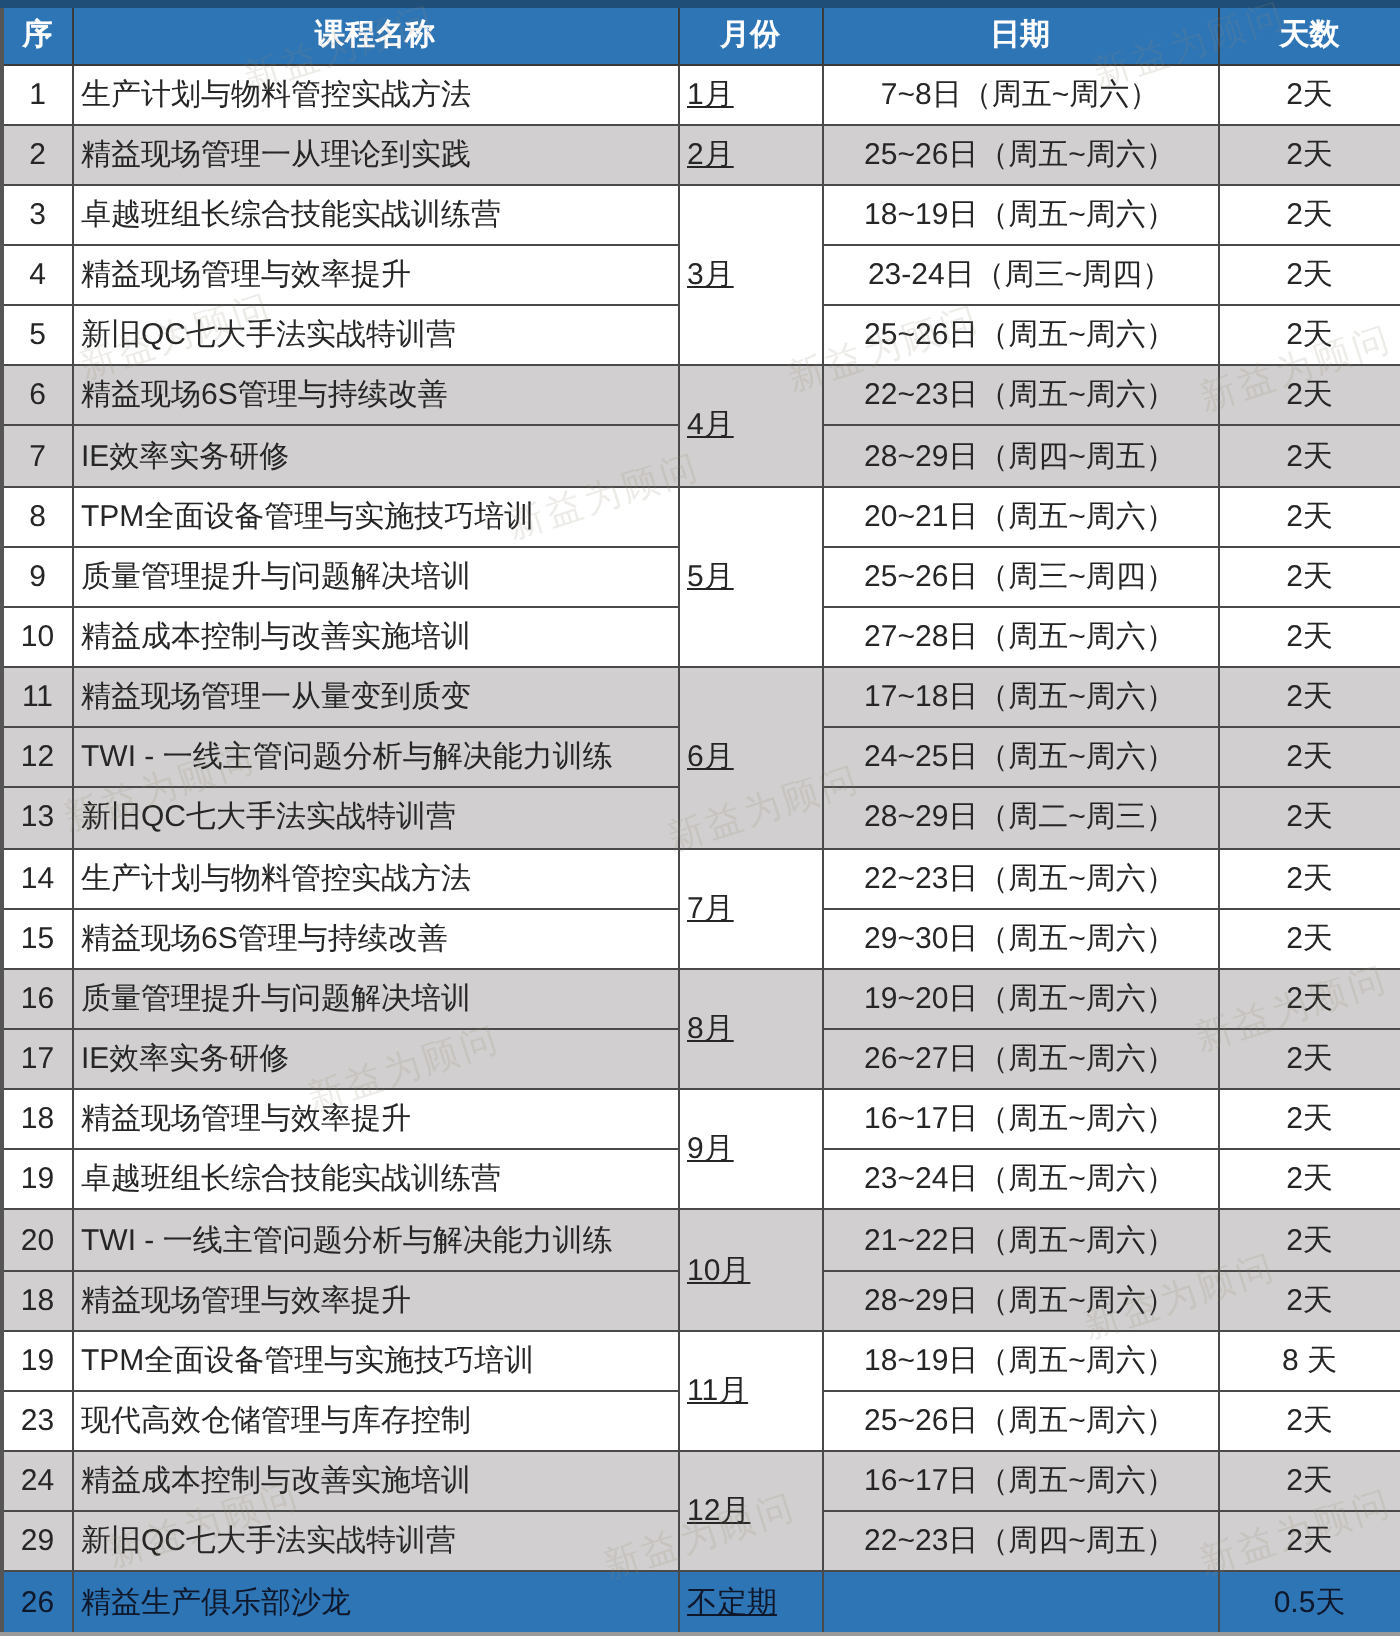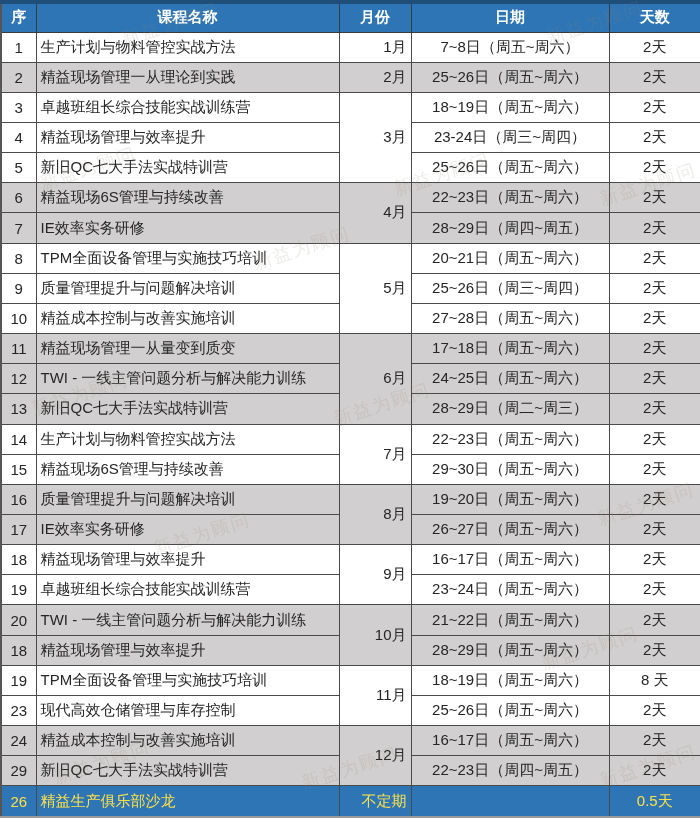--- a/index.html
+++ b/index.html
@@ -36,29 +36,29 @@
     font-size: 15px;
     text-align: center;
     border-color: #3a3a3a;
   }
   .schedule tbody td {
     font-size: 15px;
     color: #262626;
     background: #ffffff;
   }
   .c-no    { text-align: center; }
-  .c-month { text-align: right; }
+  .c-month { text-align: left; text-decoration: underline; }
   .c-date  { text-align: center; }
   .c-days  { text-align: center; margin-left: 16px; }
   .c-course{ text-align: left; padding-left: 7px; }
   tr.shade-gray  td { background: #D1CFCF; }
   tr.shade-white td { background: #ffffff; }
   tr.shade-highlight td {
     background: #2E75B6;
-    color: #fde047;
+    color: #0f172a;
   }
   
   .watermarks { position: absolute; left: 0; top: 0; width: 700px; height: 825px; pointer-events: none; z-index: 5; }
   .wm {
     position: absolute;
     font-size: 18px;
     letter-spacing: 2px;
     color: rgba(150, 135, 112, 0.16);
     transform: rotate(-18deg);
     white-space: nowrap;

